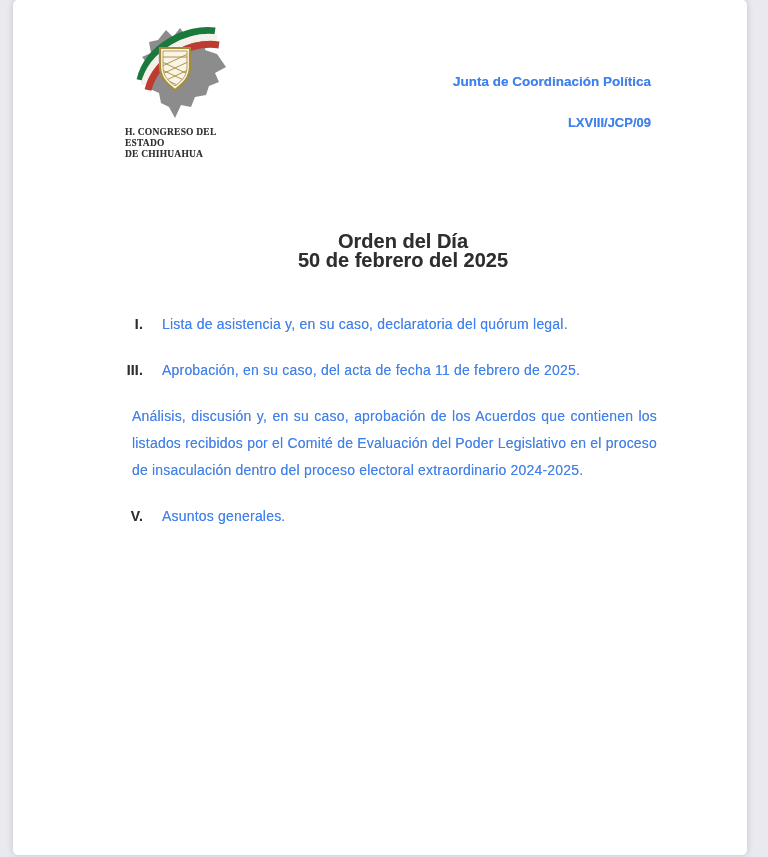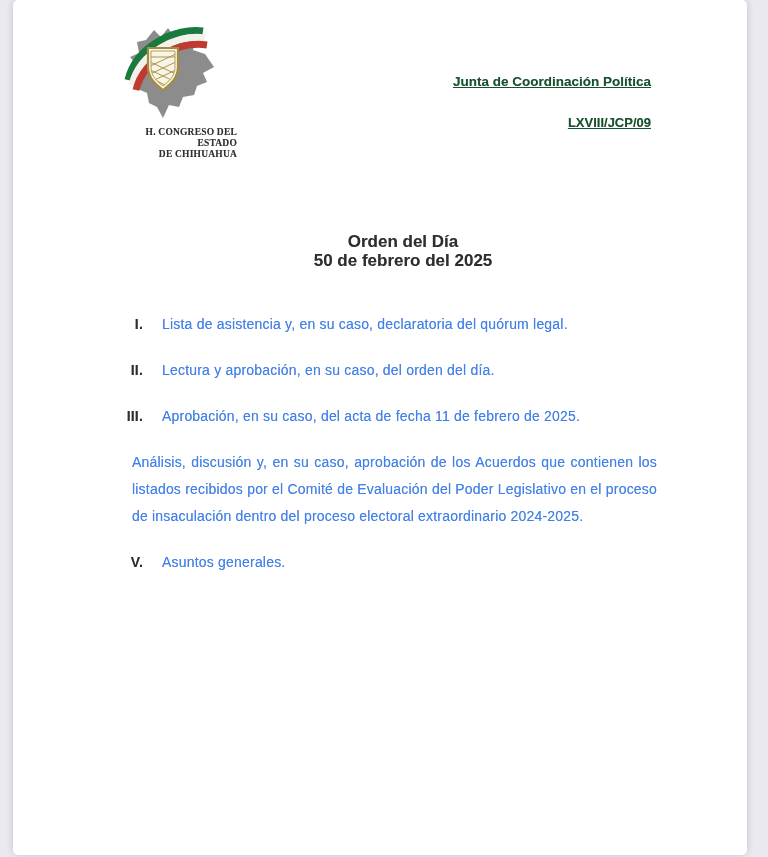--- a/index.html
+++ b/index.html
@@ -16,53 +16,52 @@
     left:13px; right:21px; top:0; bottom:2px;
     background:#ffffff;
     border-radius:5px;
     box-shadow:0 0 6px rgba(110,110,130,.30);
   }
   .soft { text-shadow:0 0 .5px rgba(70,70,75,.45); }
 
   
   .logo-block {
     position:absolute;
-    left:100px; top:26px; width:124px;
-    text-align:right;
+    left:112px; top:26px; width:124px;
+    text-align:left;
   }
   .logo-caption {
     margin-top:3px;
     font-family:"Liberation Serif","DejaVu Serif",serif;
     font-weight:bold;
     font-size:9.5px;
     line-height:11px;
     letter-spacing:.2px;
     color:#2f3133;
   }
 
   
   .office-block {
     position:absolute;
     top:73px; right:96px;
     text-align:right;
     font-weight:bold;
     font-size:13.5px;
     line-height:17px;
-    color:#14532d;
-    text-decoration:underline;
+    color:#3b82f6;
   }
   .office-ref { margin-top:24px; font-size:13px; }
 
   
   .doc-title {
     position:absolute;
     top:232px; left:136px; width:508px;
     text-align:center;
     font-weight:bold;
-    font-size:17px;
+    font-size:20px;
     line-height:19px;
     color:#2c2e30;
   }
 
   
   .agenda {
     position:absolute;
     top:311px; left:100px; width:544px;
   }
   .agenda-item {
@@ -134,24 +133,20 @@
     <div>Orden del Día</div>
     <div>50 de febrero del 2025</div>
   </div>
 
   <div class="agenda">
     <div class="agenda-item">
       <div class="agenda-num soft">I.</div>
       <div class="agenda-text soft">Lista de asistencia y, en su caso, declaratoria del quórum legal.</div>
     </div>
     <div class="agenda-item">
-      <div class="agenda-num soft">II.</div>
-      <div class="agenda-text soft">Lectura y aprobación, en su caso, del orden del día.</div>
-    </div>
-    <div class="agenda-item">
       <div class="agenda-num soft">III.</div>
       <div class="agenda-text soft">Aprobación, en su caso, del acta de fecha 11 de febrero de 2025.</div>
     </div>
     <div class="agenda-item">
       <div class="agenda-text soft">Análisis, discusión y, en su caso, aprobación de los Acuerdos que contienen los listados recibidos por el Comité de Evaluación del Poder Legislativo en el proceso de insaculación dentro del proceso electoral extraordinario 2024-2025.</div>
     </div>
     <div class="agenda-item">
       <div class="agenda-num soft">V.</div>
       <div class="agenda-text soft">Asuntos generales.</div>
     </div>

